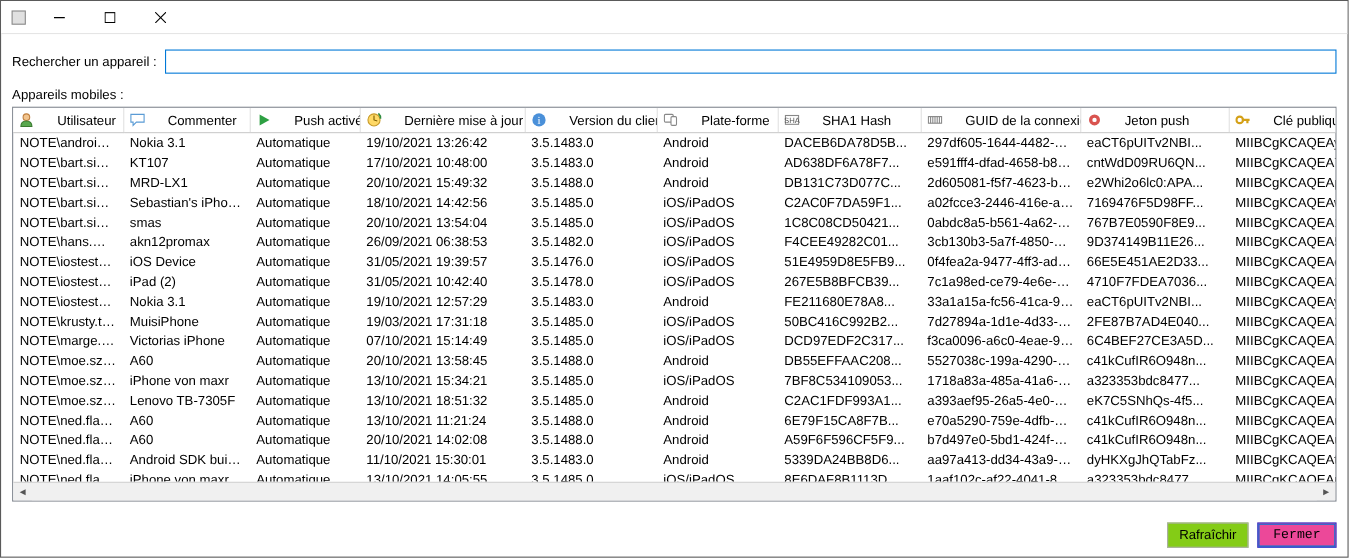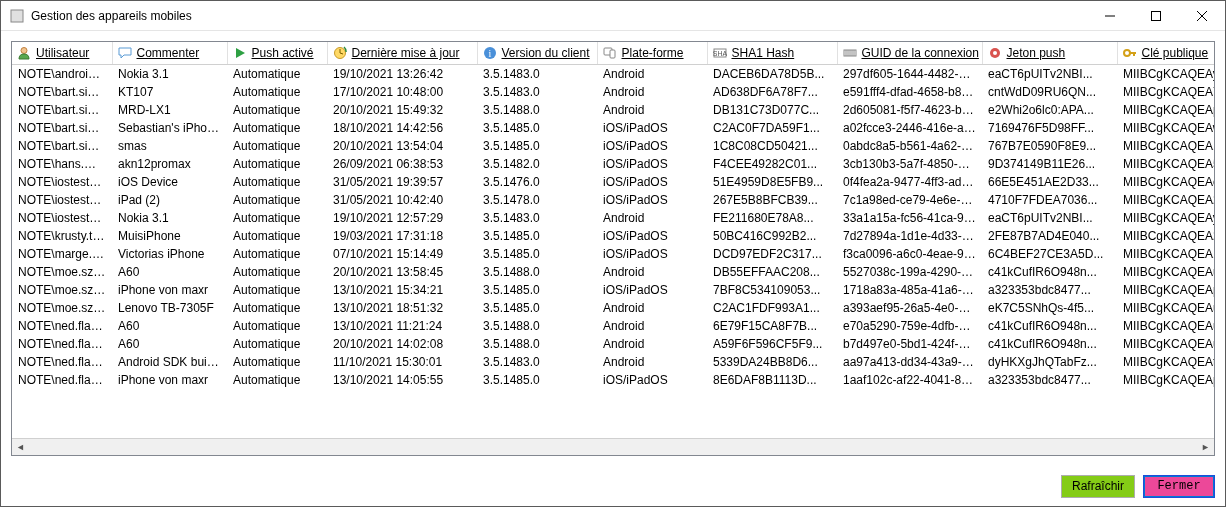--- a/index.html
+++ b/index.html
@@ -85,23 +85,22 @@
     border-bottom: 1px solid #d0d0d0;
     padding: 3px 4px 3px 4px;
     height: 22px;
     white-space: nowrap;
     overflow: hidden;
     text-overflow: ellipsis;
     font-size: 12px;
   }
   th .hdr {
     display: flex;
-    align-items: center;
-    gap: 4px;
-    text-decoration: underline;
+    align-items: flex-end;
+    gap: 20px;
   }
   th .hdr-icon {
     width: 16px; height: 16px; flex-shrink: 0;
     display: inline-flex; align-items: center; justify-content: center;
   }
   td {
     padding: 2px 6px;
     height: 17px;
     white-space: nowrap;
     overflow: hidden;
@@ -153,21 +152,20 @@
 </style>
 </head>
 <body>
 
 <div class="titlebar">
   <span class="app-icon">
     <svg width="16" height="16" viewBox="0 0 16 16">
         <rect x="2" y="2" width="12" height="12" fill="#e0e0e0" stroke="#888"></rect>
       </svg>
   </span>
-  <span class="title">Gestion des appareils mobiles</span>
   <div class="win-controls">
     <div class="win-btn">
       <svg width="10" height="10">
           <line x1="0" y1="5" x2="10" y2="5" stroke="#000" stroke-width="1"></line>
         </svg>
     </div>
     <div class="win-btn">
       <svg width="10" height="10">
           <rect x="0.5" y="0.5" width="9" height="9" fill="none" stroke="#000" stroke-width="1"></rect>
         </svg>
@@ -175,20 +173,25 @@
     <div class="win-btn close">
       <svg width="10" height="10">
           <line x1="0" y1="0" x2="10" y2="10" stroke="#000" stroke-width="1"></line>
           <line x1="10" y1="0" x2="0" y2="10" stroke="#000" stroke-width="1"></line>
         </svg>
     </div>
   </div>
 </div>
 
 <div class="content">
+  <div class="search-row">
+    <span class="search-label">Rechercher un appareil :</span>
+    <input class="search-input" type="text" value="" style="">
+  </div>
+  <div class="list-label">Appareils mobiles :</div>
   <div class="table-wrap">
     <div class="grid-scroll">
       <table>
         <thead>
           <tr>
             <th class="c0">
                 <div class="hdr">
                   <span class="hdr-icon">
                     <svg width="14" height="14" viewBox="0 0 14 14">
                       <circle cx="7" cy="4.5" r="3" fill="#f2c48d" stroke="#c08040"></circle>

